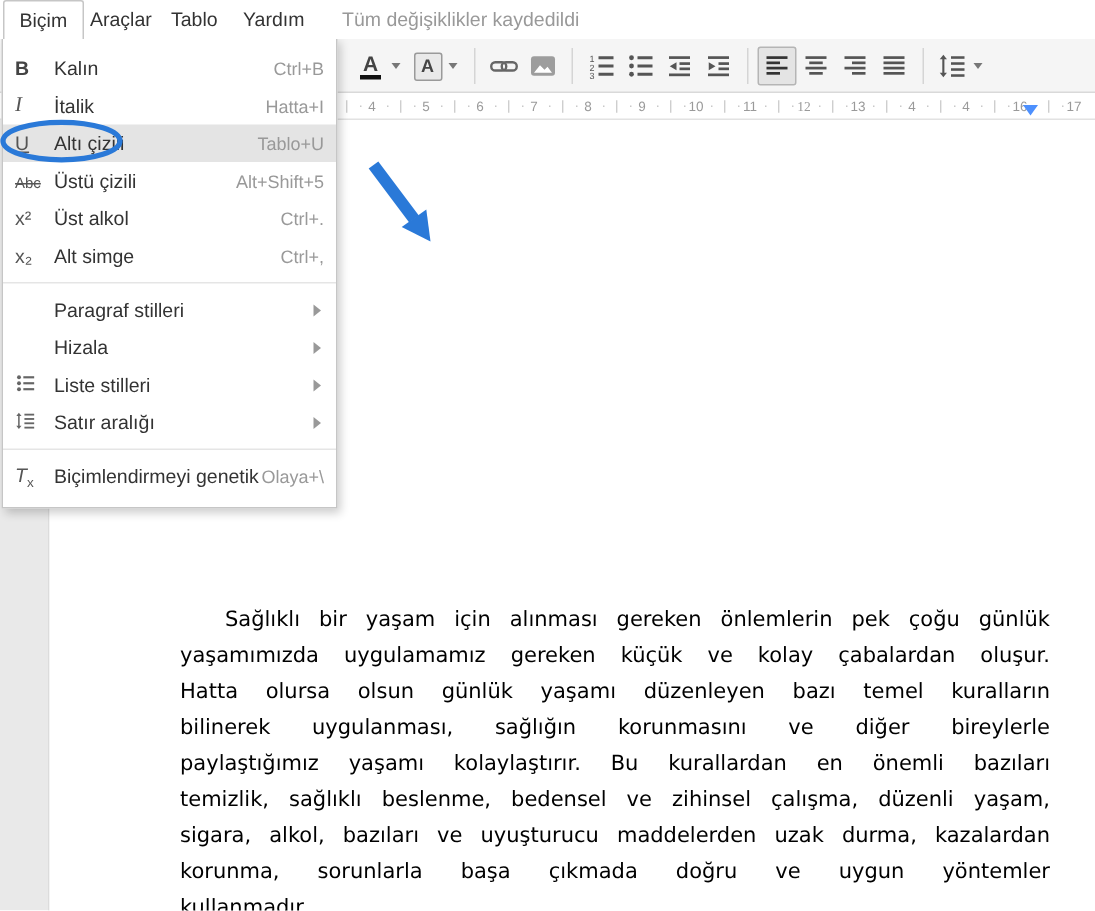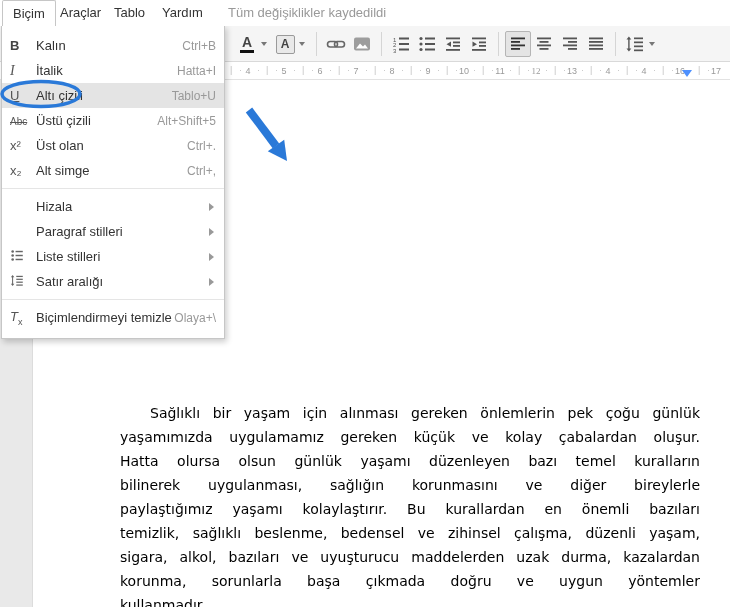--- a/index.html
+++ b/index.html
@@ -315,37 +315,37 @@
     <span class="mi-label">Altı çizili</span>
     <span class="mi-sc">Tablo+U</span>
   </div>
   <div class="mi">
     <span class="mi-ic"><span class="abc">Abc</span></span>
     <span class="mi-label">Üstü çizili</span>
     <span class="mi-sc">Alt+Shift+5</span>
   </div>
   <div class="mi">
     <span class="mi-ic">x²</span>
-    <span class="mi-label">Üst olan</span>
+    <span class="mi-label">Üst alkol</span>
     <span class="mi-sc">Ctrl+.</span>
   </div>
   <div class="mi">
     <span class="mi-ic">x₂</span>
     <span class="mi-label">Alt simge</span>
     <span class="mi-sc">Ctrl+,</span>
   </div>
   <div class="menu-sep"></div>
   <div class="mi">
     <span class="mi-ic"></span>
+    <span class="mi-label">Paragraf stilleri</span>
+    <span class="mi-arrow"></span>
+  </div>
+  <div class="mi">
+    <span class="mi-ic"></span>
     <span class="mi-label">Hizala</span>
-    <span class="mi-arrow"></span>
-  </div>
-  <div class="mi">
-    <span class="mi-ic"></span>
-    <span class="mi-label">Paragraf stilleri</span>
     <span class="mi-arrow"></span>
   </div>
   <div class="mi">
     <span class="mi-ic">
       <svg width="14" height="13" viewBox="0 0 18 18">
           <circle cx="3" cy="3.5" r="1.8" fill="#666"></circle>
           <circle cx="3" cy="9" r="1.8" fill="#666"></circle>
           <circle cx="3" cy="14.5" r="1.8" fill="#666"></circle>
           <rect x="7" y="2.5" width="10" height="2" fill="#666"></rect>
           <rect x="7" y="8" width="10" height="2" fill="#666"></rect>
@@ -366,21 +366,21 @@
           <rect x="8" y="10.5" width="9" height="1.7" fill="#666"></rect>
           <rect x="8" y="14.5" width="9" height="1.7" fill="#666"></rect>
         </svg>
     </span>
     <span class="mi-label">Satır aralığı</span>
     <span class="mi-arrow"></span>
   </div>
   <div class="menu-sep"></div>
   <div class="mi">
     <span class="mi-ic"><span style="font-style:italic">T</span><span style="font-size:9px;vertical-align:sub">x</span></span>
-    <span class="mi-label">Biçimlendirmeyi temizle</span>
+    <span class="mi-label">Biçimlendirmeyi genetik</span>
     <span class="mi-sc">Olaya+\</span>
   </div>
 </div>
 
 <svg class="anno-svg">
   <ellipse cx="41" cy="94" rx="39" ry="12.5" fill="none" stroke="#2a79d8" stroke-width="3.5"></ellipse>
   <line x1="249" y1="110" x2="276" y2="146" stroke="#2a79d8" stroke-width="8"></line>
   <polygon points="287,161 267.8,151.3 284.2,139.7" fill="#2a79d8"></polygon>
 </svg>
 

